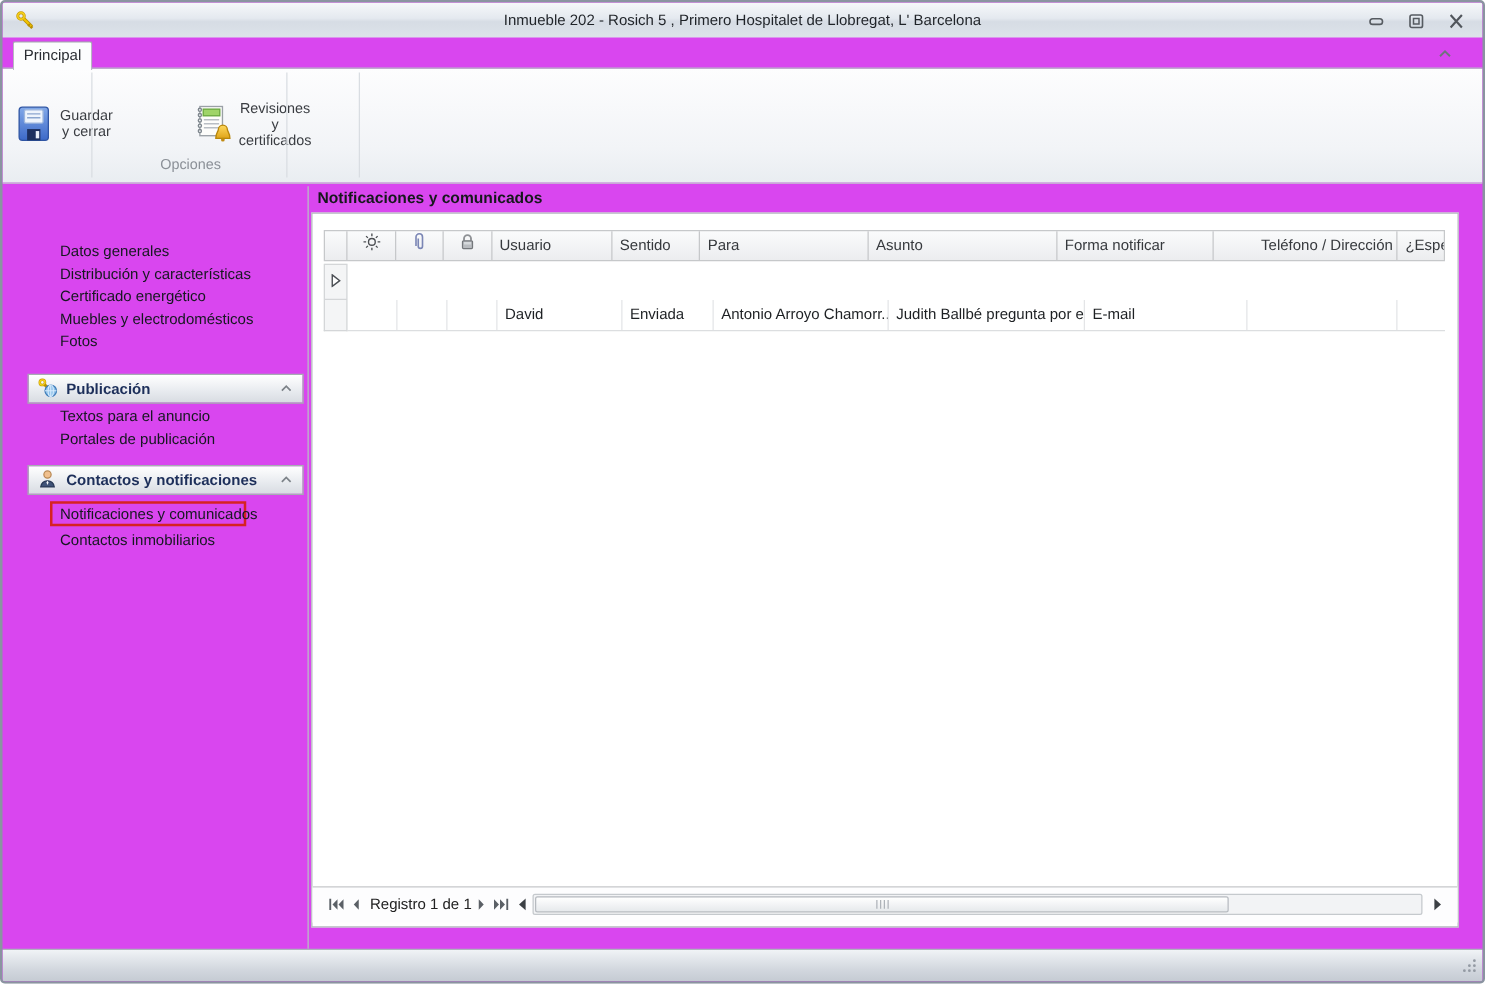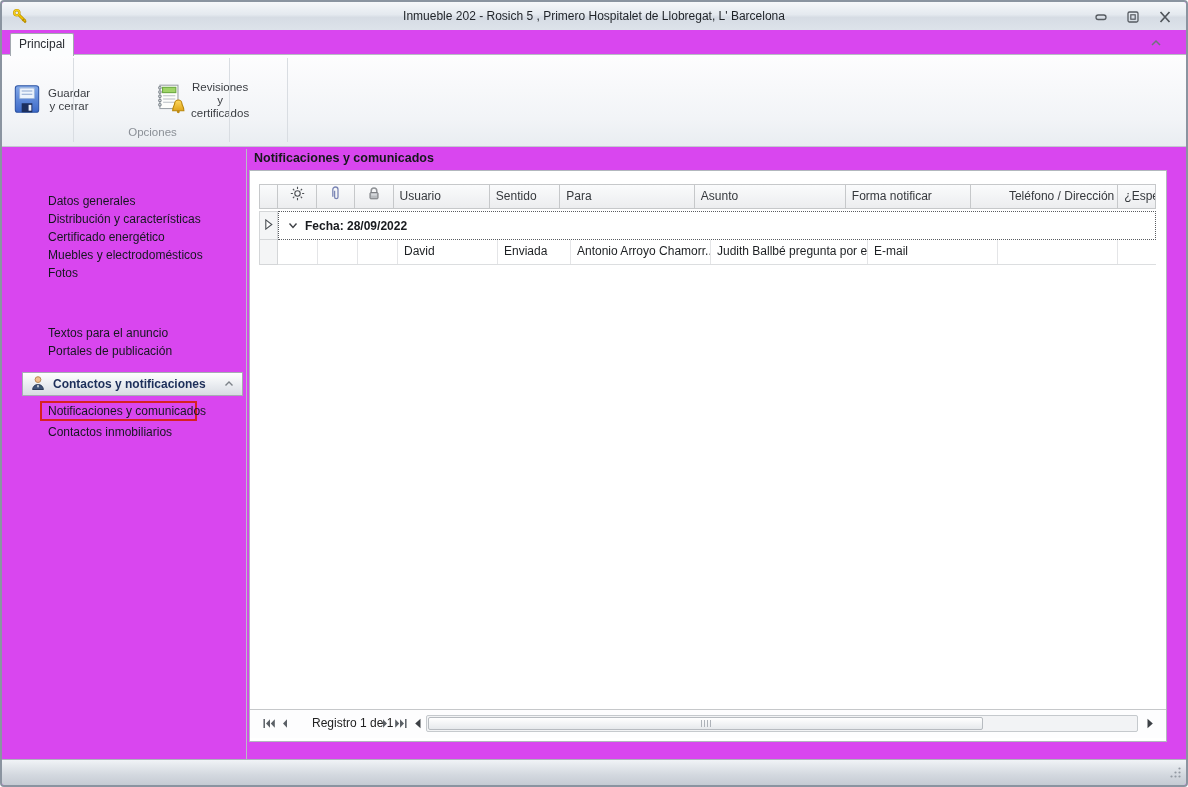--- a/index.html
+++ b/index.html
@@ -45,21 +45,21 @@
   .gutter{width:19px;box-sizing:border-box;background:#f4f5f6;border:1px solid #d4d6d8;
     display:flex;align-items:center;justify-content:center;}
   .group-row{left:28px;top:40px;width:878px;height:29px;box-sizing:border-box;border:1px dotted #595c60;
     display:flex;align-items:center;gap:7px;padding-left:9px;background:#fff;font-weight:bold;color:#191b1f;}
   .data-row{left:28px;top:69px;width:878px;height:25px;display:flex;box-sizing:border-box;
     border-bottom:1px solid #dcdee0;}
   .dc{box-sizing:border-box;border-right:1px solid #e4e5e7;height:100%;line-height:23px;
     padding-left:6px;white-space:nowrap;overflow:hidden;color:#1d2023;}
   .navrow{left:0;right:0;top:538px;height:28px;background:#fdfdfe;border-top:1px solid #c6c8ca;}
   .navbtn{position:absolute;top:8px;display:flex;cursor:default;}
-  .nav-label{position:absolute;left:62px;top:0;line-height:27px;color:#222;}
+  .nav-label{position:absolute;left:46px;top:0;line-height:27px;color:#222;}
   .hs-track{position:absolute;left:176px;top:5px;width:712px;height:17px;box-sizing:border-box;
     background:#f2f3f5;border:1px solid #c5c9cd;border-radius:2px;}
   .hs-thumb{position:absolute;left:1px;top:1px;width:555px;height:13px;box-sizing:border-box;
     background:linear-gradient(#ffffff,#e6e9ec);border:1px solid #b7bbc0;border-radius:2px;
     display:flex;align-items:center;justify-content:center;gap:2px;}
   .hs-thumb i{width:1px;height:7px;background:#aeb3b9;}
   
   .statusbar{left:0;right:0;bottom:0;height:25px;
     background:linear-gradient(#f0f3f6,#d3d8df 60%,#c5cbd3);border-top:1px solid #adb3bb;}
 </style>
@@ -156,20 +156,38 @@
     <div class="rsep" style="left:227px;"></div>
     <div class="rsep" style="left:285px;"></div>
   </div>
 
   <div class="abs side-item" style="top:190px;">Datos generales</div>
   <div class="abs side-item" style="top:208px;">Distribución y características</div>
   <div class="abs side-item" style="top:226px;">Certificado energético</div>
   <div class="abs side-item" style="top:244px;">Muebles y electrodomésticos</div>
   <div class="abs side-item" style="top:262px;">Fotos</div>
 
+  <div class="abs sec-hdr" style="top:297px;">
+    <span>
+      <svg width="16" height="16" viewBox="0 0 16 16">
+        <circle cx="3.9" cy="3.9" r="2.1" fill="none" stroke="#c79b05" stroke-width="2"></circle>
+        <circle cx="3.9" cy="3.9" r="2.1" fill="none" stroke="#f7d21c" stroke-width="1"></circle>
+        <path d="M5.6 5.6 L9.5 9.5" stroke="#b98f00" stroke-width="2.4"></path>
+        <circle cx="10.6" cy="10.6" r="4.6" fill="#8ec0ea" stroke="#3e7cb8"></circle>
+        <path d="M6 10.6 H15.2 M10.6 6 V15.2" stroke="#d6eafc" stroke-width="0.9" fill="none"></path>
+        <ellipse cx="10.6" cy="10.6" rx="2.1" ry="4.6" fill="none" stroke="#d6eafc" stroke-width="0.9"></ellipse>
+      </svg>
+    </span>
+    <span>Publicación</span>
+    <span class="chev">
+      <svg width="12" height="10" viewBox="0 0 12 10">
+          <path d="M2.5 6.5 L6 3 L9.5 6.5" fill="none" stroke="#7c8288" stroke-width="1.4"></path>
+        </svg>
+    </span>
+  </div>
   <div class="abs side-item" style="top:322px;">Textos para el anuncio</div>
   <div class="abs side-item" style="top:340px;">Portales de publicación</div>
 
   <div class="abs sec-hdr" style="top:370px;">
     <span>
       <svg width="16" height="16" viewBox="0 0 16 16">
         <circle cx="8" cy="4.6" r="2.9" fill="#f0c08e" stroke="#b98a56"></circle>
         <path d="M2.6 14.5 C3.1 10.8 5.5 9.6 8 9.6 C10.5 9.6 12.9 10.8 13.4 14.5 Z" fill="#3f5377" stroke="#2b3a57"></path>
         <path d="M8 9.6 L7.1 10.9 L8 13 L8.9 10.9 Z" fill="#f5f6f8"></path>
       </svg>
@@ -229,28 +247,20 @@
 
     <div class="abs gutter" style="left:9px;top:40px;height:29px;">
       <span>
         <svg width="9" height="11" viewBox="0 0 9 11">
             <path d="M1.8 0.9 L7.8 5.5 L1.8 10.1 Z" fill="#fdfdfd" stroke="#4a4e53" stroke-width="1.1"></path>
           </svg>
       </span>
     </div>
     <div class="abs gutter" style="left:9px;top:69px;height:25px;border-top:none;"></div>
 
-    <div class="abs group-row">
-      <span>
-        <svg width="10" height="9" viewBox="0 0 10 9">
-            <path d="M1.5 2.5 L5 6.5 L8.5 2.5" fill="none" stroke="#3e4146" stroke-width="1.4"></path>
-          </svg>
-      </span>
-      <span>Fecha: 28/09/2022</span>
-    </div>
 
     <div class="abs data-row">
       <div class="dc" style="width:40px;"></div>
       <div class="dc" style="width:40px;"></div>
       <div class="dc" style="width:40px;"></div>
       <div class="dc" style="width:100px;">David</div>
       <div class="dc" style="width:73px;">Enviada</div>
       <div class="dc" style="width:140px;">Antonio Arroyo Chamorr...</div>
       <div class="dc" style="width:157px;">Judith Ballbé pregunta por el...</div>
       <div class="dc" style="width:130px;">E-mail</div>

